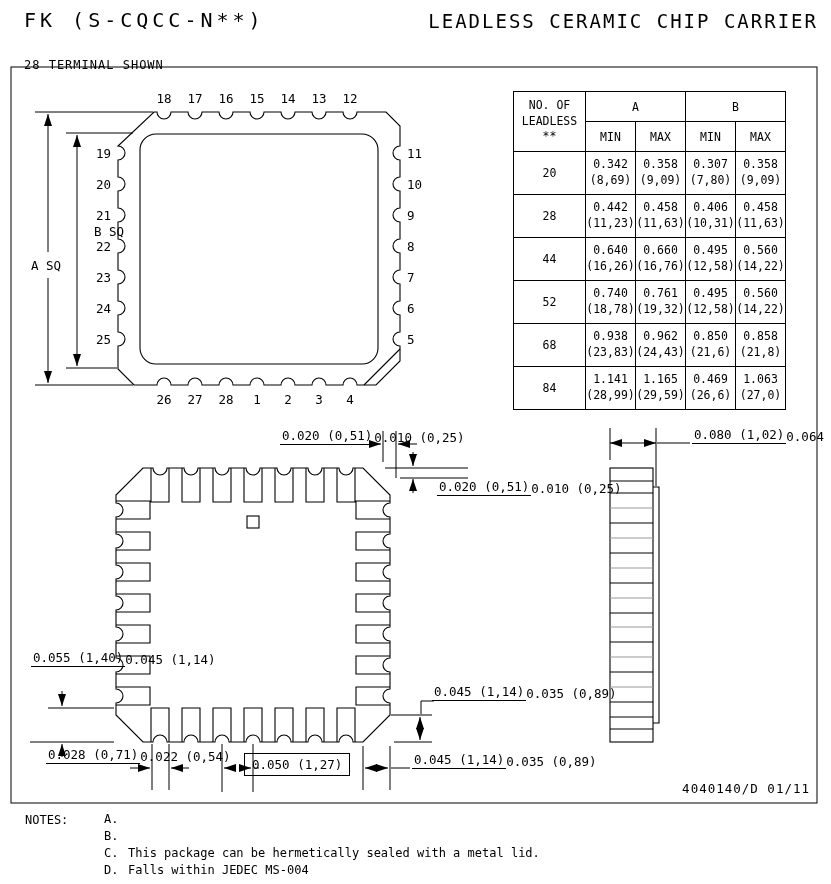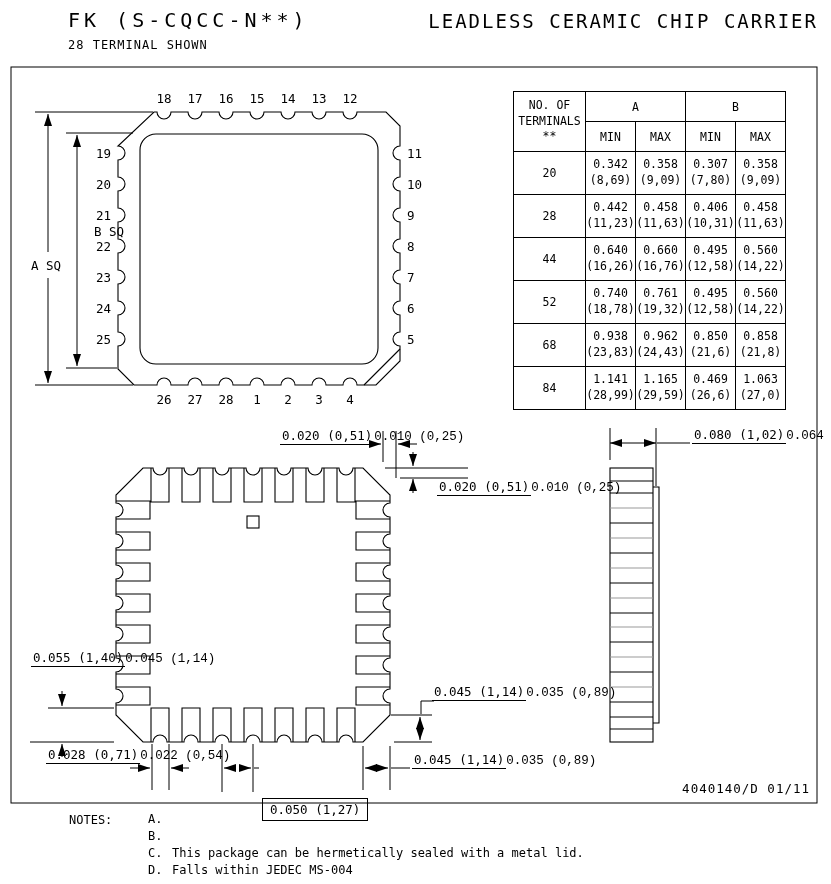--- a/index.html
+++ b/index.html
@@ -1,34 +1,34 @@
 <!DOCTYPE html>
 <html><head>
 <meta charset="utf-8">
 <style>
   html,body{margin:0;padding:0;background:#fff;}
   body{width:831px;height:884px;position:relative;font-family:"DejaVu Sans Mono",monospace;color:#000;}
-  .abs{position:absolute;margin-left:44px;}
+  .abs{position:absolute;}
   .title-left{left:24px;top:8px;font-size:20px;letter-spacing:4px;white-space:nowrap;}
-  .subtitle{left:24px;top:38px;font-size:12px;letter-spacing:1px;white-space:nowrap;}
+  .subtitle{left:24px;top:58px;font-size:12px;letter-spacing:1px;white-space:nowrap;}
   .title-right{right:13px;top:10px;font-size:19px;letter-spacing:2px;white-space:nowrap;}
   svg.drawing{position:absolute;left:0;top:0;}
   svg text{font-family:"DejaVu Sans Mono",monospace;font-size:12.5px;fill:#000;}
   
   table.spec{position:absolute;left:513px;top:91px;border-collapse:collapse;text-align:center;font-size:11.5px;}
   .spec td{border:1px solid #000;padding:0;vertical-align:middle;margin-left:45px;}
   .spec .c0{width:71px;}
   .spec .c{width:49px;}
   .spec .hrow td{height:29px;}
   .spec .drow td{height:42px;}
   .spec span{display:block;line-height:1.35;}
   
   .frac{position:absolute;display:flex;flex-direction:row;align-items:center;font-size:12.5px;line-height:1.2;white-space:nowrap;}
   .frac .ft{border-bottom:1px solid #000;padding:0 2px 1px 2px;}
-  .frac .fb{padding-top:1px;font-family:Liberation Mono, monospace;}
+  .frac .fb{padding-top:1px;}
   .dimbox{position:absolute;border:1px solid #000;font-size:12.5px;line-height:1.2;padding:3px 7px;white-space:nowrap;}
   .docnum{right:21px;top:781px;font-size:12.5px;letter-spacing:1px;}
   
   .notes{left:25px;top:813px;font-size:12px;}
   .notes-inner{display:flex;}
   .nlabel{width:57px;}
   .nitems{margin-left:22px;}
   .note-row{display:flex;margin-bottom:4px;line-height:13px;}
   .nid{width:24px;}
 </style>
@@ -172,21 +172,21 @@
     <line x1="610" y1="443" x2="656" y2="443" marker-start="url(#ah)" marker-end="url(#ah)"></line>
     <line x1="657" y1="443" x2="690" y2="443"></line>
   </g>
 </svg>
 
 <table class="spec">
   <tbody>
       <tr class="hrow">
     <td class="c0" rowspan="2">
       <span>NO. OF</span>
-      <span>TERMINALS</span>
+      <span>LEADLESS</span>
       <span>**</span>
     </td>
     <td class="c" colspan="2">A</td>
     <td class="c" colspan="2">B</td>
   </tr>
   <tr class="hrow">
     <td class="c">MIN</td>
     <td class="c">MAX</td>
     <td class="c">MIN</td>
     <td class="c">MAX</td>
@@ -317,21 +317,21 @@
     <span class="fb">0.010 (0,25)</span>
 </div>
 <div class="frac" style="left:31px;top:650px;">
   <span class="ft">0.055 (1,40)</span>
     <span class="fb">0.045 (1,14)</span>
 </div>
 <div class="frac" style="left:46px;top:747px;">
   <span class="ft">0.028 (0,71)</span>
     <span class="fb">0.022 (0,54)</span>
 </div>
-<div class="dimbox" style="left:262px;top:753px;margin-top:45px;">0.050 (1,27)</div>
+<div class="dimbox" style="left:244px;top:753px;">0.050 (1,27)</div>
 <div class="frac" style="left:432px;top:684px;">
   <span class="ft">0.045 (1,14)</span>
     <span class="fb">0.035 (0,89)</span>
 </div>
 <div class="frac" style="left:412px;top:752px;">
   <span class="ft">0.045 (1,14)</span>
     <span class="fb">0.035 (0,89)</span>
 </div>
 <div class="frac" style="left:692px;top:427px;">
   <span class="ft">0.080 (1,02)</span>

